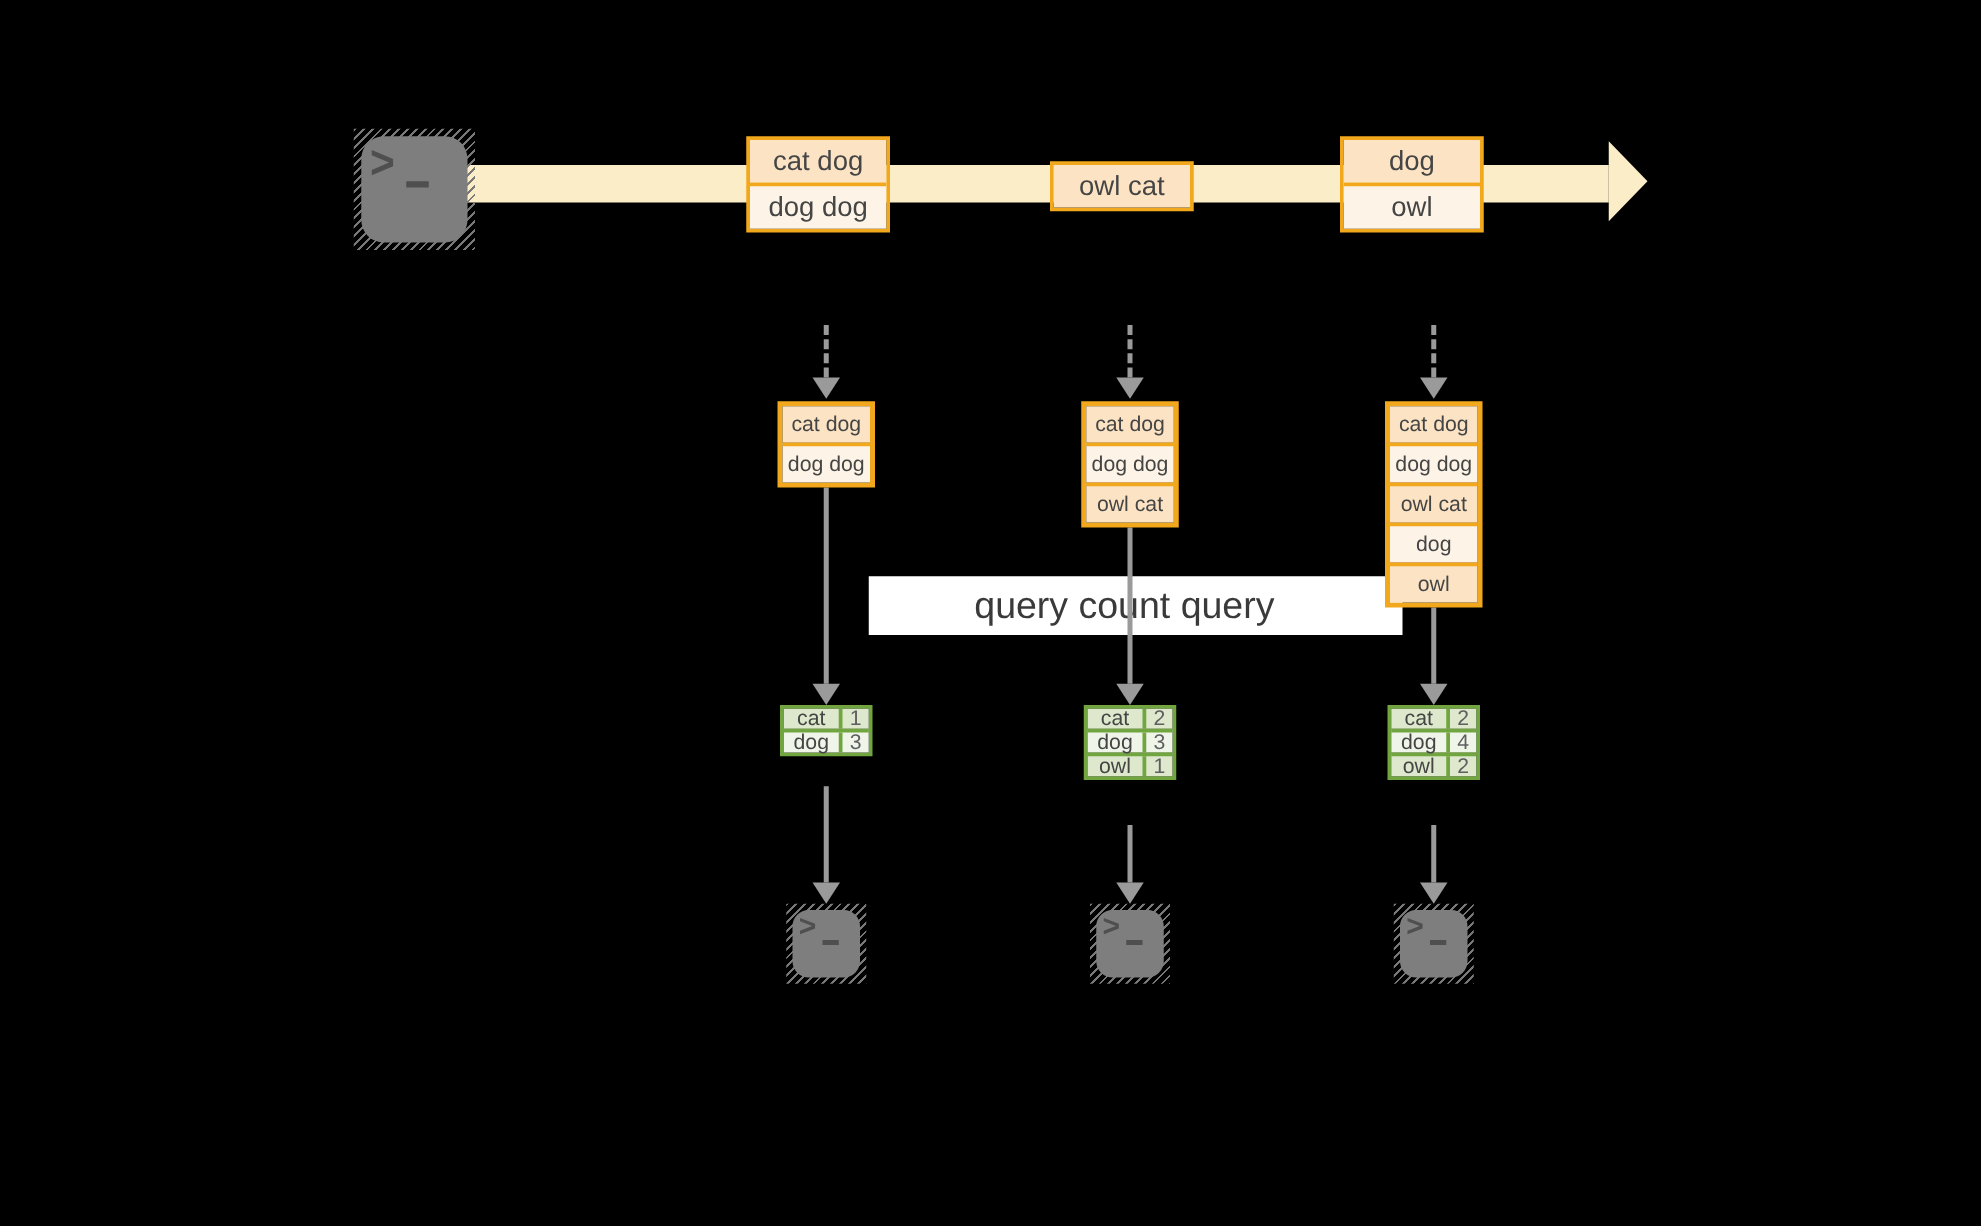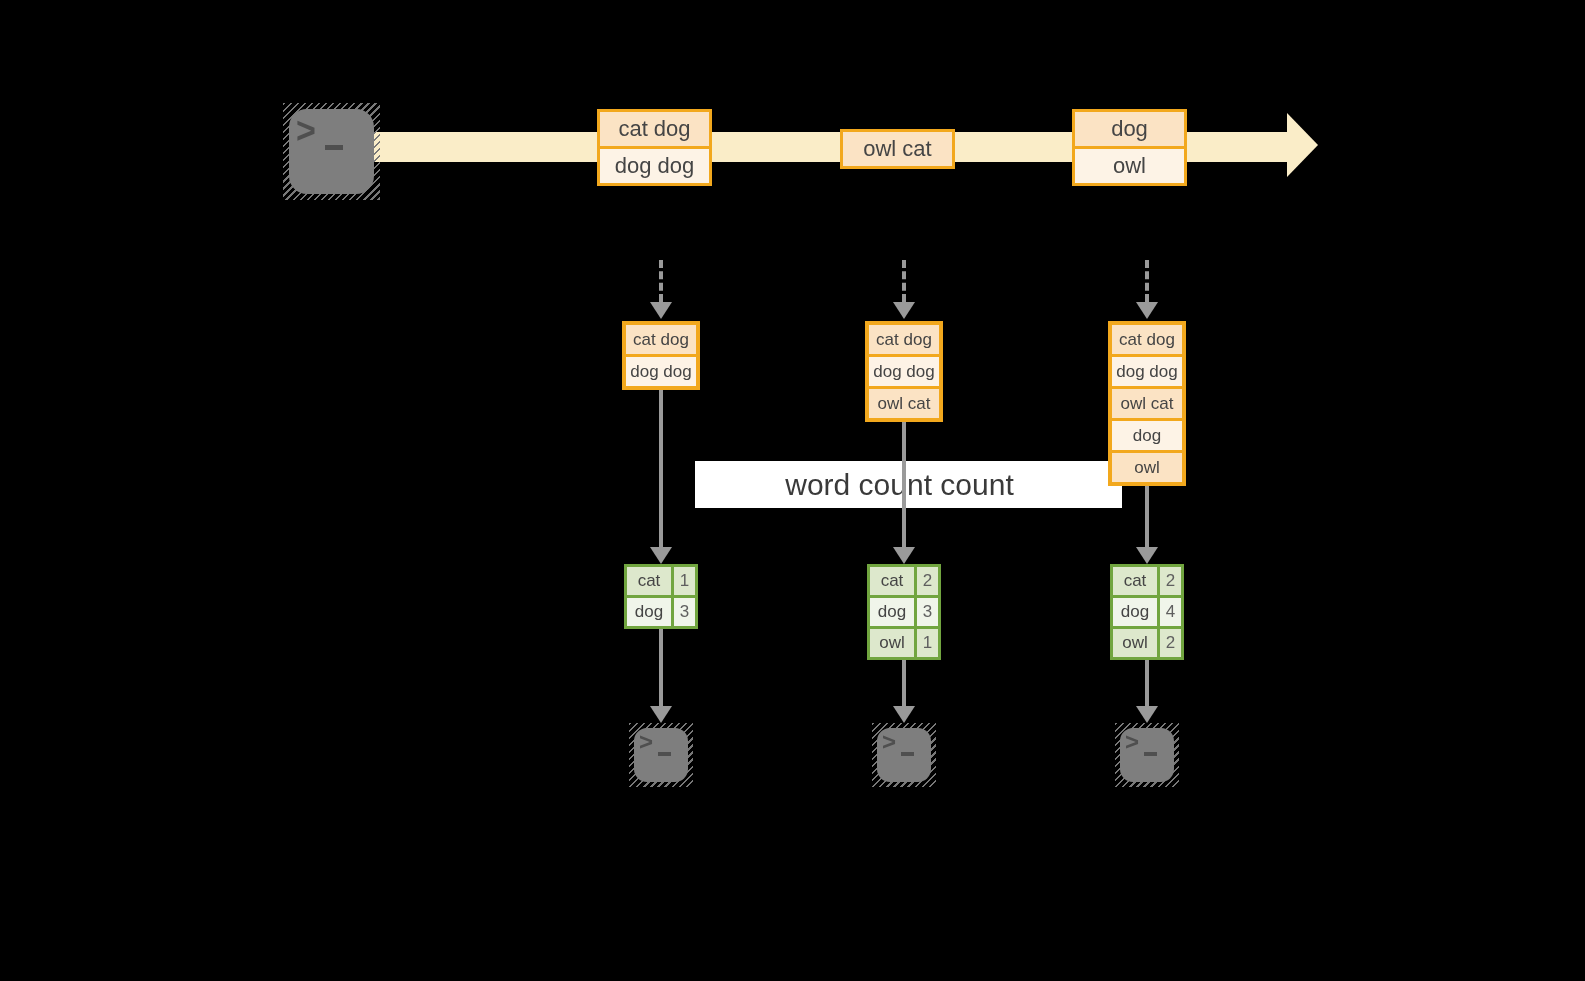--- a/index.html
+++ b/index.html
@@ -45,21 +45,21 @@
   
   .stack{position:absolute;top:321px;width:78px;border:4px solid var(--orange-border);box-sizing:border-box;z-index:3;}
   .stack .srow{height:29px;display:flex;align-items:center;justify-content:center;
                font-size:17px;color:var(--text-dark);}
   .stack .srow + .srow{border-top:3px solid var(--orange-border);}
   .stack .srow:nth-child(odd){background:var(--cell-dark);}
   .stack .srow:nth-child(even){background:var(--cell-light);}
 
   
   .wtable{position:absolute;top:564px;width:74px;border:3px solid var(--green-border);box-sizing:border-box;z-index:3;}
-  .wtable .trow{display:flex;height:28px;}
+  .wtable .trow{display:flex;height:16px;}
   .wtable .trow + .trow{border-top:3px solid var(--green-border);}
   .wtable .trow:nth-child(odd){background:var(--green-dark);}
   .wtable .trow:nth-child(even){background:var(--green-light);}
   .wtable .w{width:44px;display:flex;align-items:center;justify-content:center;
              border-right:3px solid var(--green-border);font-size:17px;color:var(--text-dark);}
   .wtable .n{flex:1;display:flex;align-items:center;justify-content:center;font-size:17px;color:#5F5F5F;}
 
   
   .vline{position:absolute;width:0;border-left:4px solid var(--arrow-gray);z-index:2;}
   .vline.dashed{border-left-style:dashed;}
@@ -147,21 +147,21 @@
       </div>
     <div class="srow">
         <span>dog</span>
       </div>
     <div class="srow">
         <span>owl</span>
       </div>
   </div>
 
   <div class="query">
-    <span>word count count</span>
+    <span>query count query</span>
   </div>
 
   <div class="vline" style="left:659px;top:390px;height:157px;"></div>
   <div class="vhead" style="left:650px;top:547px;"></div>
   <div class="vline" style="left:902px;top:422px;height:125px;"></div>
   <div class="vhead" style="left:893px;top:547px;"></div>
   <div class="vline" style="left:1145px;top:486px;height:61px;"></div>
   <div class="vhead" style="left:1136px;top:547px;"></div>
 
   <div class="wtable" style="left:624px;">

